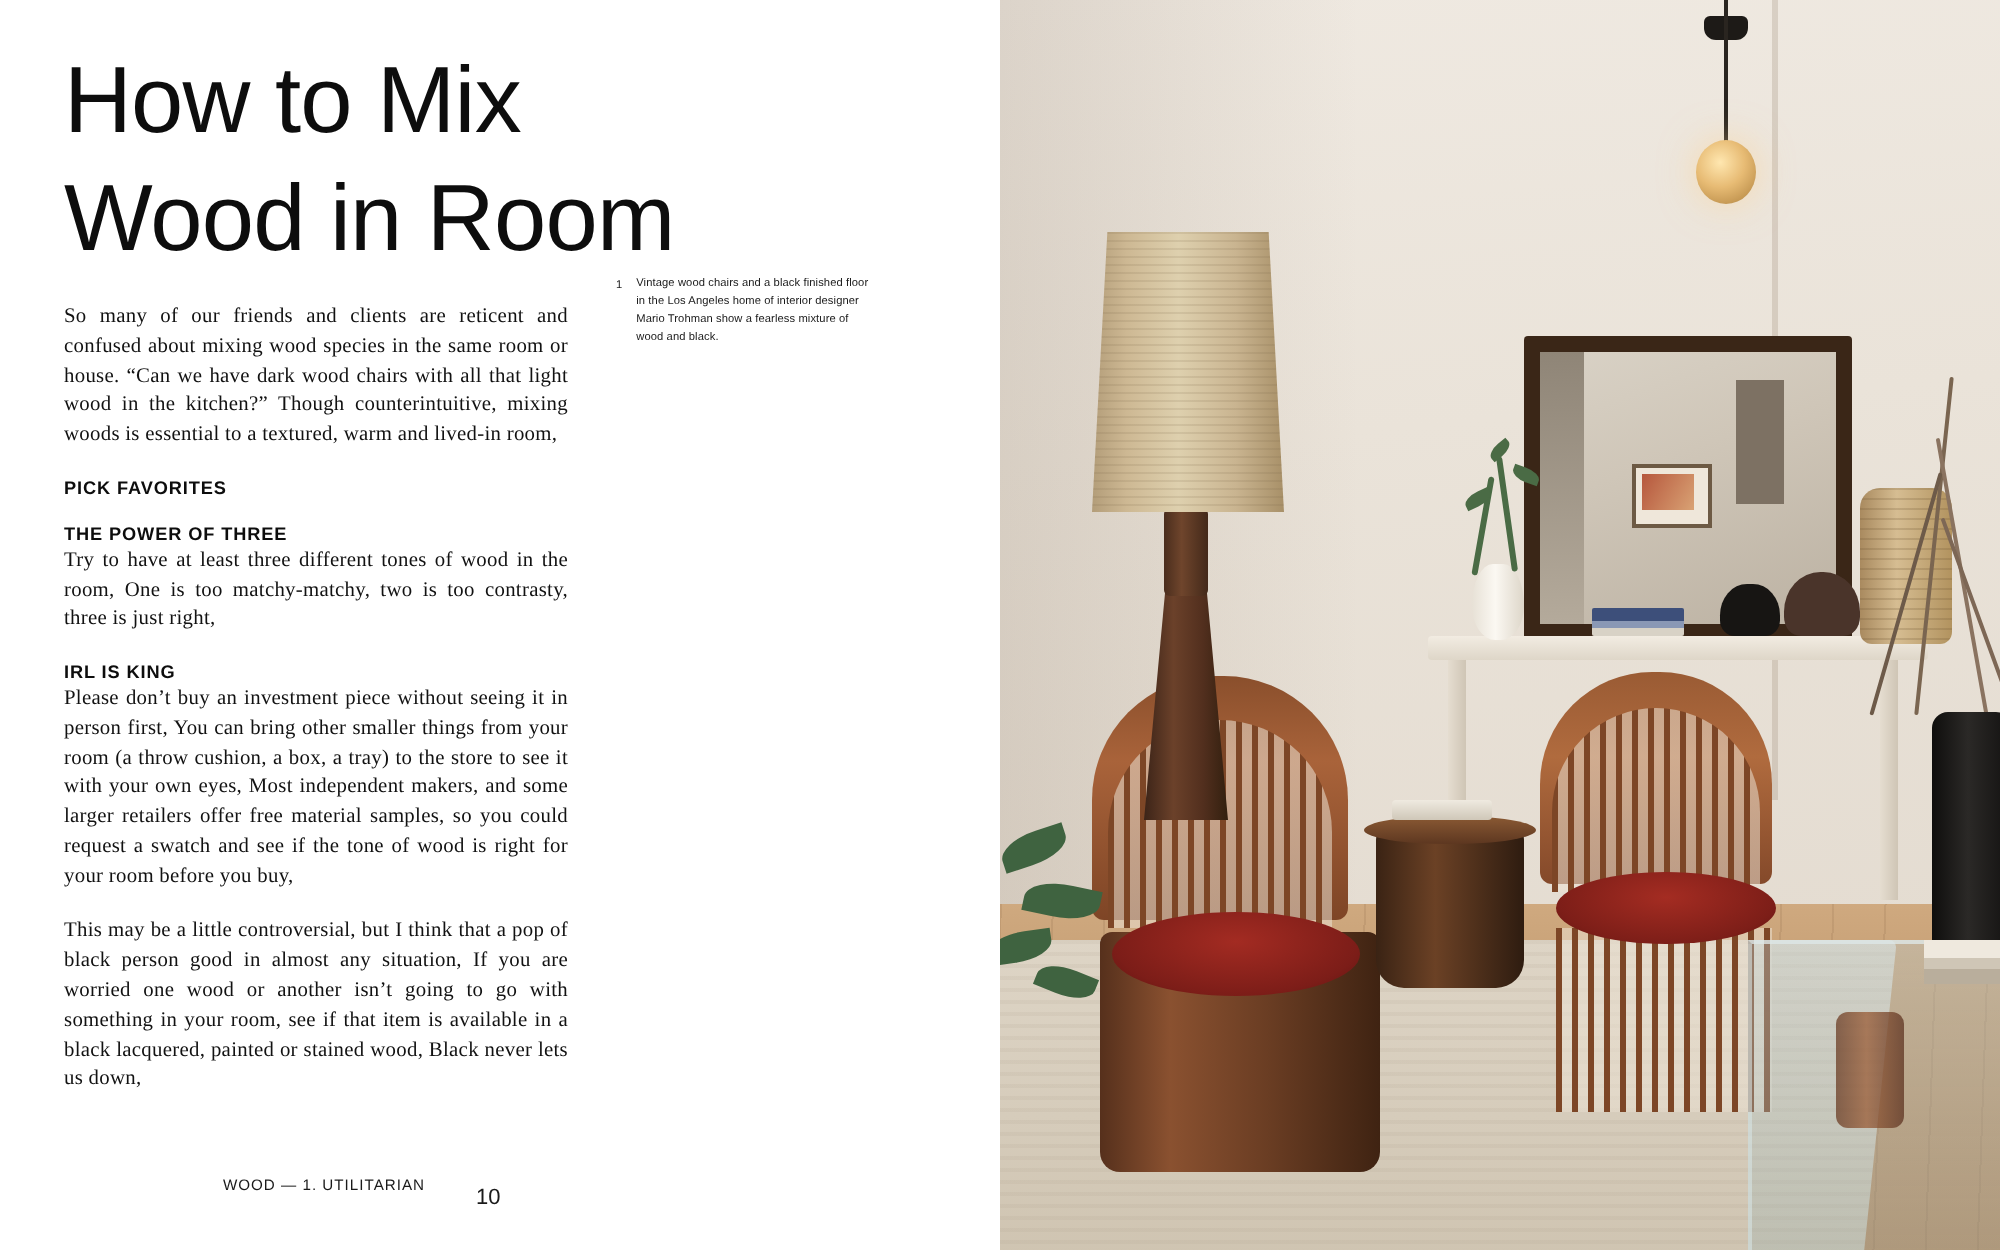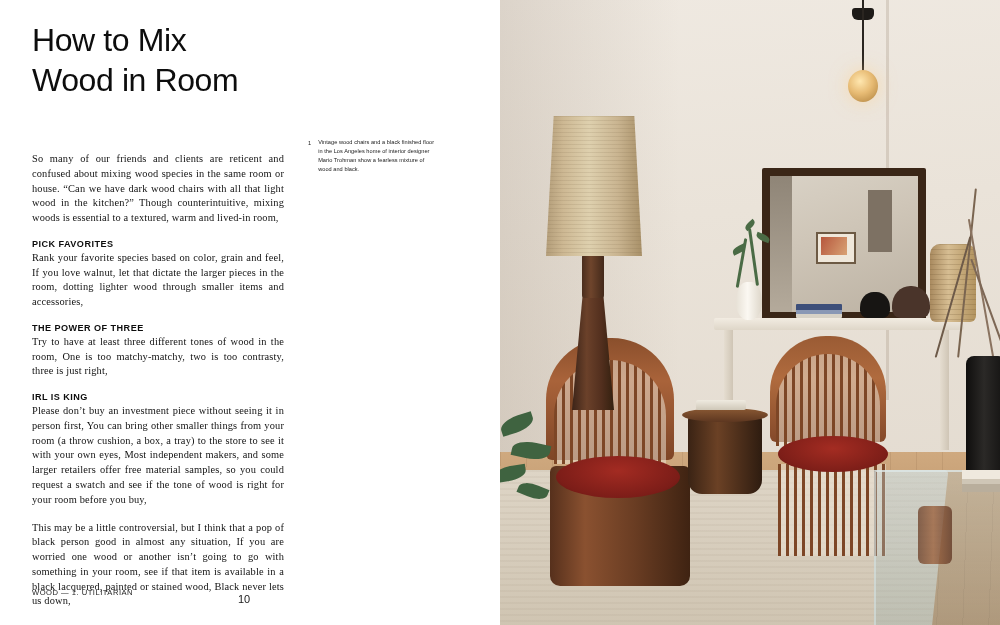--- a/index.html
+++ b/index.html
@@ -28,21 +28,21 @@
     background: #ffffff;
     box-sizing: border-box;
   }
   .headline {
     position: absolute;
     left: 32px;
     top: 20px;
     width: 420px;
     font-family: "Liberation Sans", sans-serif;
     font-weight: 400;
-    font-size: 32px;
+    font-size: 47px;
     line-height: 1.26;
     letter-spacing: -0.4px;
     color: #0d0d0d;
   }
   .headline .line {
     display: block;
     white-space: pre;
   }
   .body-col {
     position: absolute;
@@ -104,20 +104,21 @@
   .footer {
     position: absolute;
     left: 32px;
     bottom: 28px;
     width: 260px;
     font-family: "Liberation Sans", sans-serif;
     font-size: 7.6px;
     letter-spacing: 0.5px;
     color: #1a1a1a;
     text-transform: uppercase;
+    text-align: center;
   }
   .folio {
     position: absolute;
     left: 238px;
     bottom: 20px;
     font-family: "Liberation Sans", sans-serif;
     font-size: 11px;
     color: #1a1a1a;
   }
   
@@ -428,21 +429,20 @@
     <div class="headline">
       <span class="line">How to Mix</span>
       <span class="line">Wood in Room</span>
     </div>
 
     <div class="body-col">
       <p class="para">So many of our friends and clients are reticent and confused about mixing wood species in the same room or house. “Can we have dark wood chairs with all that light wood in the kitchen?” Though counterintuitive, mixing woods is essential to a textured, warm and lived-in room,</p>
 
       <div class="sect-block" style="margin-top:13px;">
         <h3 class="sect-head">PICK FAVORITES</h3>
-        <p class="sect-body">Rank your favorite species based on color, grain and feel, If you love walnut, let that dictate the larger pieces in the room, dotting lighter wood through smaller items and accessories,</p>
       </div>
 
       <div class="sect-block">
         <h3 class="sect-head">THE POWER OF THREE</h3>
         <p class="sect-body">Try to have at least three different tones of wood in the room, One is too matchy-matchy, two is too contrasty, three is just right,</p>
       </div>
 
       <div class="sect-block">
         <h3 class="sect-head">IRL IS KING</h3>
         <p class="sect-body">Please don’t buy an investment piece without seeing it in person first, You can bring other smaller things from your room (a throw cushion, a box, a tray) to the store to see it with your own eyes, Most independent makers, and some larger retailers offer free material samples, so you could request a swatch and see if the tone of wood is right for your room before you buy,</p>

